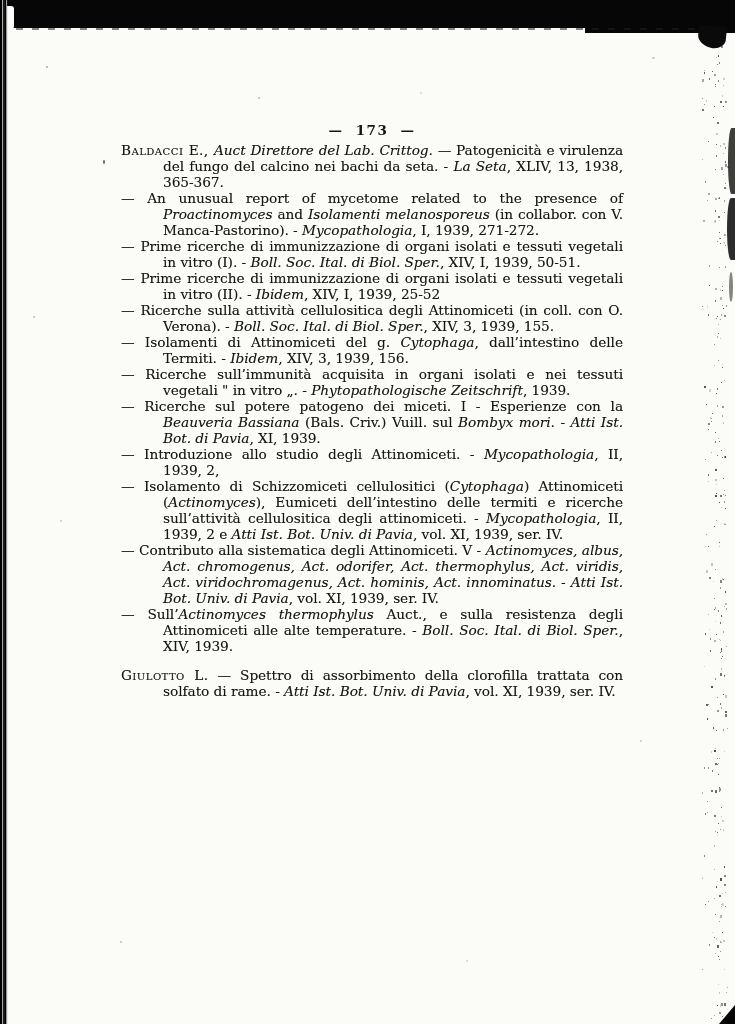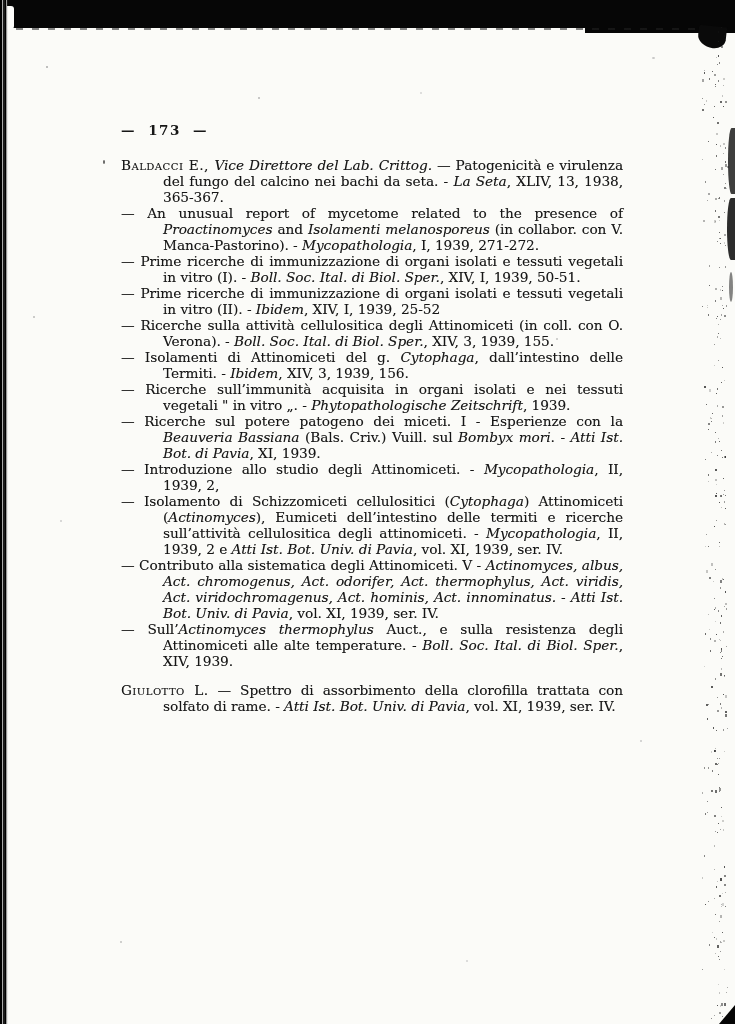--- a/index.html
+++ b/index.html
@@ -22,21 +22,21 @@
   .right-noise-band{position:absolute;top:0;left:702px;width:32px;height:1024px;}
   .speck{position:absolute;background:#222;}
   .stray{position:absolute;border-radius:50%;}
   .edge-mark-a{position:absolute;right:0;top:128px;width:7px;height:66px;background:#1c1c1c;border-radius:60% 0 0 60%;opacity:.85;}
   .edge-mark-b{position:absolute;right:0;top:198px;width:8px;height:62px;background:#151515;border-radius:70% 0 0 70%;opacity:.9;}
   .edge-mark-c{position:absolute;right:2px;top:272px;width:4px;height:30px;background:#333;border-radius:50%;opacity:.6;}
   .corner-triangle{position:absolute;right:0;bottom:0;width:0;height:0;
     border-left:16px solid transparent;border-bottom:19px solid #050505;}
   
   .text-block{position:absolute;left:121px;top:122px;width:502px;}
-  .page-number{margin:0 0 19px 0;text-align:left;font-size:13.5px;line-height:16px;
+  .page-number{margin:0 0 4px 0;text-align:center;font-size:13.5px;line-height:16px;
     letter-spacing:1.5px;word-spacing:6px;font-weight:bold;}
   .entry{margin:0;font-size:13.6px;line-height:16px;text-align:justify;
     padding-left:42px;text-indent:-42px;
     text-shadow:0.25px 0.25px 0 rgba(25,25,25,.4);}
   .entry.spaced{margin-top:13px;}
   .sc{font-variant:small-caps;letter-spacing:.5px;}
   .i{font-style:italic;}
   .r{font-style:normal;}
 </style>
 </head>
@@ -353,21 +353,21 @@
       <div class="speck" style="left: 8px; top: 638px; width: 1px; height: 2px; opacity: 0.53;"></div>
     </div>
   <div class="edge-mark-a"></div>
   <div class="edge-mark-b"></div>
   <div class="edge-mark-c"></div>
   <div class="corner-triangle"></div>
 
   <div class="text-block">
     <p class="page-number">— 173 —</p>
     <div id="bib-list">
-        <p class="entry"><span class="sc">Baldacci E., </span><span class="i">Vice Direttore del Lab. Crittog.</span><span class="r"> — Patogenicità e virulenza del fungo del calcino nei bachi da seta. - </span><span class="i">La Seta</span><span class="r">, XLIV, 13, 1938, 365-367.</span></p>
+        <p class="entry"><span class="sc">Baldacci E., </span><span class="i">Auct Direttore del Lab. Crittog.</span><span class="r"> — Patogenicità e virulenza del fungo del calcino nei bachi da seta. - </span><span class="i">La Seta</span><span class="r">, XLIV, 13, 1938, 365-367.</span></p>
         <p class="entry"><span class="r">— An unusual report of mycetome related to the presence of </span><span class="i">Proactinomyces</span><span class="r"> and </span><span class="i">Isolamenti melanosporeus</span><span class="r"> (in collabor. con V. Manca-Pastorino). - </span><span class="i">Mycopathologia</span><span class="r">, I, 1939, 271-272.</span></p>
         <p class="entry"><span class="r">— Prime ricerche di immunizzazione di organi isolati e tessuti vegetali in vitro (I). - </span><span class="i">Boll. Soc. Ital. di Biol. Sper.</span><span class="r">, XIV, I, 1939, 50-51.</span></p>
         <p class="entry"><span class="r">— Prime ricerche di immunizzazione di organi isolati e tessuti vegetali in vitro (II). - </span><span class="i">Ibidem</span><span class="r">, XIV, I, 1939, 25-52</span></p>
         <p class="entry"><span class="r">— Ricerche sulla attività cellulositica degli Attinomiceti (in coll. con O. Verona). - </span><span class="i">Boll. Soc. Ital. di Biol. Sper.</span><span class="r">, XIV, 3, 1939, 155.</span></p>
         <p class="entry"><span class="r">— Isolamenti di Attinomiceti del g. </span><span class="i">Cytophaga</span><span class="r">, dall’intestino delle Termiti. - </span><span class="i">Ibidem</span><span class="r">, XIV, 3, 1939, 156.</span></p>
         <p class="entry"><span class="r">— Ricerche sull’immunità acquisita in organi isolati e nei tessuti vegetali " in vitro „. - </span><span class="i">Phytopathologische Zeitschrift</span><span class="r">, 1939.</span></p>
         <p class="entry"><span class="r">— Ricerche sul potere patogeno dei miceti. I - Esperienze con la </span><span class="i">Beauveria Bassiana</span><span class="r"> (Bals. Criv.) Vuill. sul </span><span class="i">Bombyx mori</span><span class="r">. - </span><span class="i">Atti Ist. Bot. di Pavia</span><span class="r">, XI, 1939.</span></p>
         <p class="entry"><span class="r">— Introduzione allo studio degli Attinomiceti. - </span><span class="i">Mycopathologia</span><span class="r">, II, 1939, 2,</span></p>
         <p class="entry"><span class="r">— Isolamento di Schizzomiceti cellulositici (</span><span class="i">Cytophaga</span><span class="r">) Attinomiceti (</span><span class="i">Actinomyces</span><span class="r">), Eumiceti dell’intestino delle termiti e ricerche sull’attività cellulositica degli attinomiceti. - </span><span class="i">Mycopathologia</span><span class="r">, II, 1939, 2 e </span><span class="i">Atti Ist. Bot. Univ. di Pavia</span><span class="r">, vol. XI, 1939, ser. IV.</span></p>
         <p class="entry"><span class="r">— Contributo alla sistematica degli Attinomiceti. V - </span><span class="i">Actinomyces, albus, Act. chromogenus, Act. odorifer, Act. thermophylus, Act. viridis, Act. viridochromagenus, Act. hominis, Act. innominatus.</span><span class="r"> - </span><span class="i">Atti Ist. Bot. Univ. di Pavia</span><span class="r">, vol. XI, 1939, ser. IV.</span></p>

